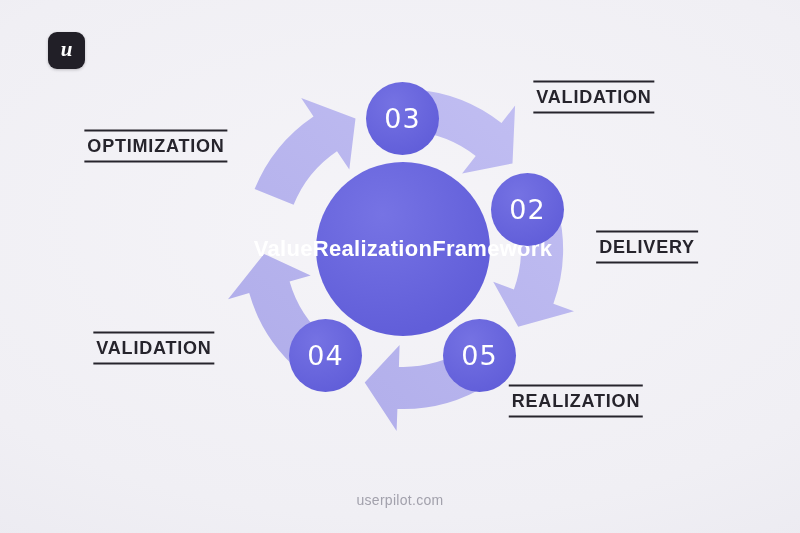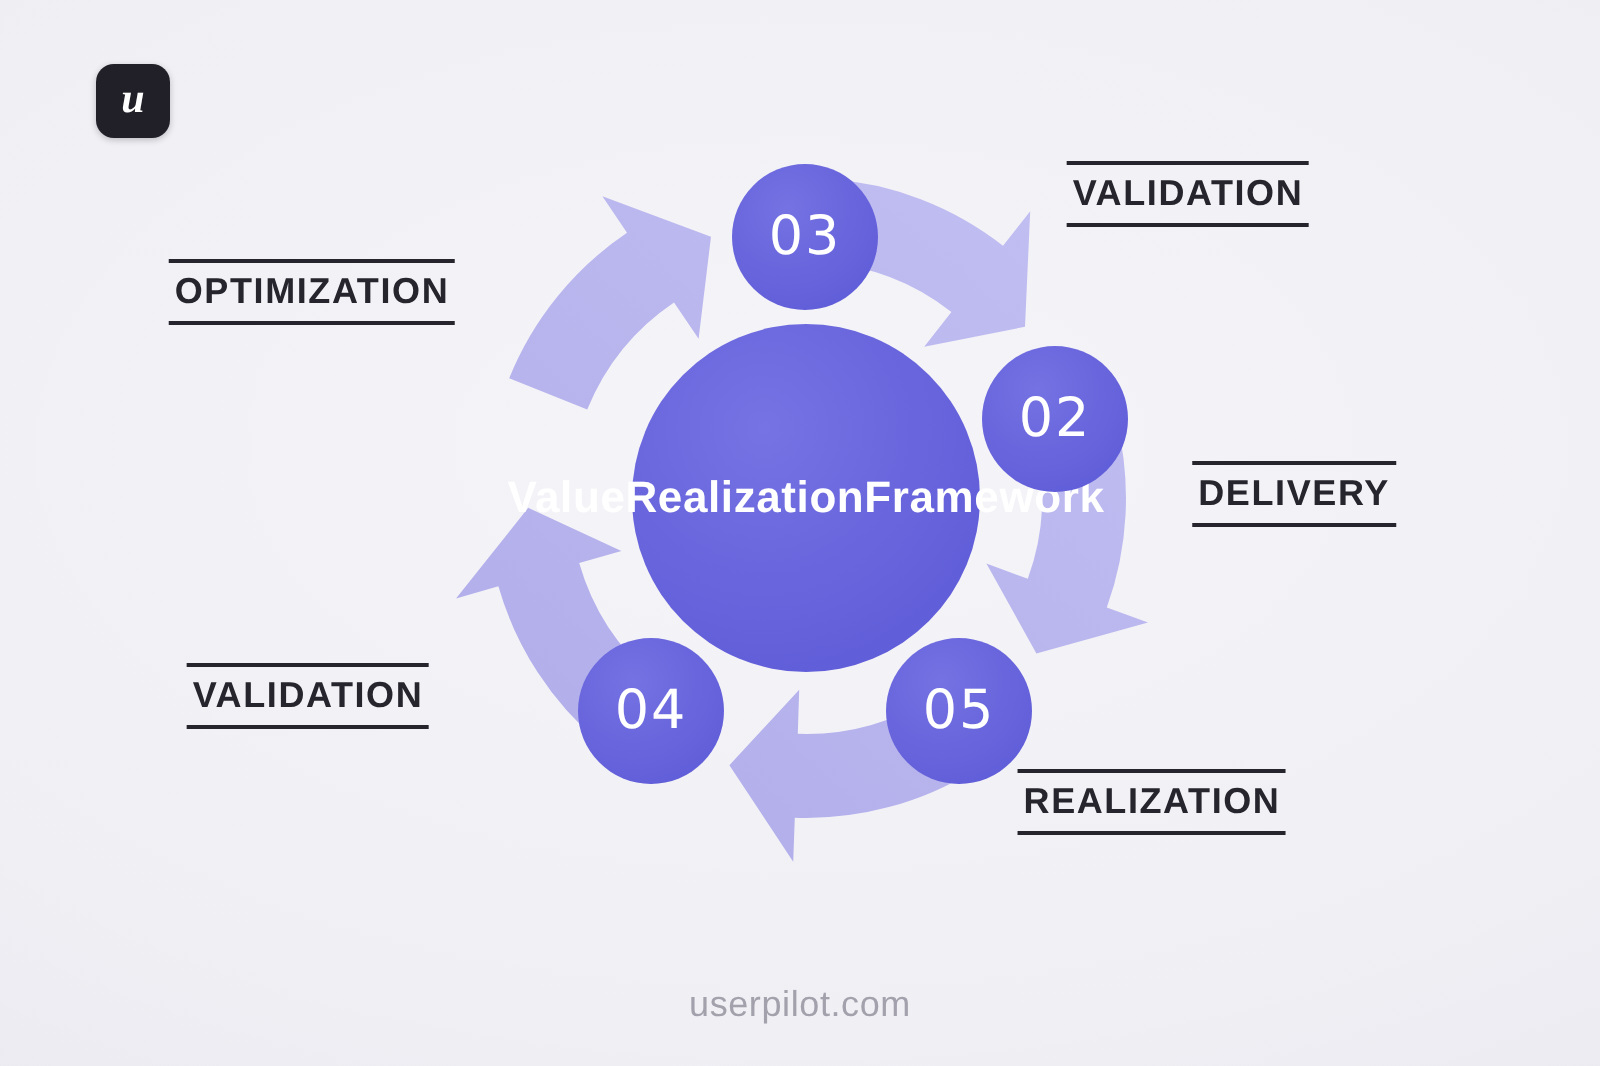--- a/index.html
+++ b/index.html
@@ -53,21 +53,21 @@
     padding:4px 3px;white-space:nowrap;
   }
   .label-1{left:594px;top:97px;}
   .label-2{left:647px;top:247px;}
   .label-3{left:576px;top:401px;}
   .label-4{left:154px;top:348px;}
   .label-5{left:156px;top:146px;}
   
   .footer{
     position:absolute;left:0;right:0;top:492px;text-align:center;
-    color:#a2a1ac;font-size:18px;letter-spacing:.3px;
+    color:#a2a1ac;font-size:14px;letter-spacing:.3px;
   }
 </style>
 </head>
 <body>
 
 <div class="canvas">
 
   <div class="logo">
     <span class="logo-u">u</span>
   </div>

